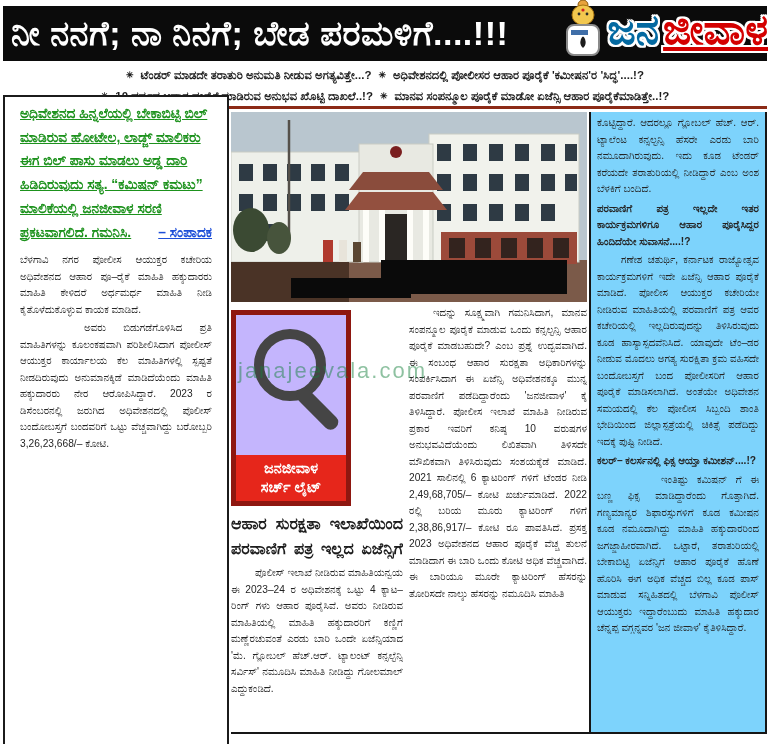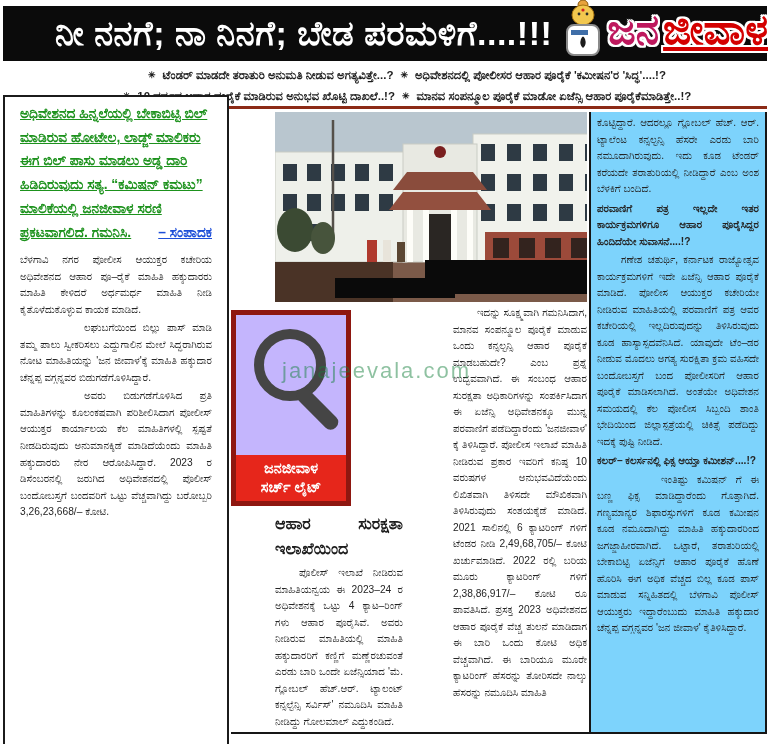--- a/index.html
+++ b/index.html
@@ -1,24 +1,24 @@
 <!DOCTYPE html>
 <html><head>
 <meta charset="utf-8">
 <style>
   html,body{margin:0;padding:0;background:#e9e9e9;}
   #page{position:relative;width:770px;height:744px;background:#fff;overflow:hidden;
         font-family:"Liberation Sans",sans-serif;color:#1c1c1c;margin:0 auto;}
-  .abs{position:absolute;box-sizing:border-box;padding-left:44px;}
+  .abs{position:absolute;box-sizing:border-box;}
 
   
   .banner{left:3px;top:6px;width:764px;height:55px;background:#0b0b0b;display:flex;align-items:center;overflow:hidden;}
   .headline{color:#fff;font-weight:bold;font-size:34px;white-space:nowrap;padding-left:8px;letter-spacing:.5px;}
   .logo{top:0;right:2px;height:60px;display:flex;align-items:center;z-index:6;}
-  .logo-black{font-size:42px;font-weight:bold;color:#be185d;
+  .logo-black{font-size:42px;font-weight:bold;color:#0369a1;
     text-shadow:-2px 0 #fff,2px 0 #fff,0 -2px #fff,0 2px #fff,-2px -2px #fff,2px 2px #fff,-2px 2px #fff,2px -2px #fff;}
   .logo-red{font-size:42px;font-weight:bold;color:#d40000;margin-left:4px;
     text-shadow:-2px 0 #fff,2px 0 #fff,0 -2px #fff,0 2px #fff,-2px -2px #fff,2px 2px #fff,-2px 2px #fff,2px -2px #fff;text-decoration:underline;}
 
   
   .questions{left:3px;top:63px;width:764px;height:46px;border-bottom:3px solid #8c2a16;padding-top:2px;background:#fff;}
   .qline{display:flex;justify-content:center;align-items:baseline;gap:7px;font-weight:700;font-size:11.5px;
          white-space:nowrap;overflow:hidden;line-height:1.8;}
   .qstar{font-size:9px;position:relative;top:-1px;}
 
@@ -97,21 +97,20 @@
     </div>
   </div>
 
   <div class="abs left-box">
     <p class="editorial">
       <span>ಅಧಿವೇಶನದ ಹಿನ್ನಲೆಯಲ್ಲಿ ಬೇಕಾಬಿಟ್ಟಿ ಬಿಲ್ ಮಾಡಿರುವ ಹೋಟೇಲ, ಲಾಡ್ಜ್ ಮಾಲಿಕರು ಈಗ ಬಿಲ್ ಪಾಸು ಮಾಡಲು ಅಡ್ಡ ದಾರಿ ಹಿಡಿದಿರುವುದು ಸತ್ಯ. “ಕಮಿಷನ್ ಕಮಟು” ಮಾಲಿಕೆಯಲ್ಲಿ ಜನಜೀವಾಳ ಸರಣಿ ಪ್ರಕಟವಾಗಲಿದೆ. ಗಮನಿಸಿ.</span>
       <span class="signature">– ಸಂಪಾದಕ</span>
     </p>
     <div class="bodytxt">
       <p>ಬೆಳಗಾವಿ ನಗರ ಪೋಲೀಸ ಆಯುಕ್ತರ ಕಚೇರಿಯ ಅಧಿವೇಶನದ ಆಹಾರ ಪೂ–ರೈಕೆ ಮಾಹಿತಿ ಹಕ್ಕುದಾರರು ಮಾಹಿತಿ ಕೇಳಿದರೆ ಅರ್ಧಮರ್ಧ ಮಾಹಿತಿ ನೀಡಿ ಕೈತೊಳೆದುಕೊಳ್ಳುವ ಕಾಯಕ ಮಾಡಿದೆ.</p>
-      <p class="ind-lg">ಲಘುಬಗೆಯಿಂದ ಬಿಲ್ಲು ಪಾಸ್ ಮಾಡಿ ತಮ್ಮ ಪಾಲು ಸ್ವೀಕರಿಸಲು ಎದ್ದುಗಾಲಿನ ಮೇಲೆ ಸಿದ್ಧರಾಗಿರುವ ನೋಟ ಮಾಹಿತಿಯನ್ನು 'ಜನ ಜೀವಾಳ'ಕ್ಕೆ ಮಾಹಿತಿ ಹಕ್ಕುದಾರ ಚೆನ್ನಪ್ಪ ವಗ್ಗನ್ನವರ ಬಿಡುಗಡೆಗೊಳಿಸಿದ್ದಾರೆ.</p>
       <p class="ind-lg">ಅವರು ಬಿಡುಗಡೆಗೊಳಿಸಿದ ಪ್ರತಿ ಮಾಹಿತಿಗಳನ್ನು ಕೂಲಂಕಷವಾಗಿ ಪರಿಶೀಲಿಸಿದಾಗ ಪೋಲೀಸ್ ಆಯುಕ್ತರ ಕಾರ್ಯಾಲಯ ಕೆಲ ಮಾಹಿತಿಗಳಲ್ಲಿ ಸ್ಪಷ್ಟತೆ ನೀಡದಿರುವುದು ಅನುಮಾನಕ್ಕಿಡೆ ಮಾಡಿದೆಯೆಂದು ಮಾಹಿತಿ ಹಕ್ಕುದಾರರು ನೇರ ಆರೋಪಿಸಿದ್ದಾರೆ. 2023 ರ ಡಿಸೆಂಬರನಲ್ಲಿ ಜರುಗಿದ ಅಧಿವೇಶನದಲ್ಲಿ ಪೊಲೀಸ್ ಬಂದೋಬಸ್ತಗೆ ಬಂದವರಿಗೆ ಒಟ್ಟು ವೆಚ್ಚವಾಗಿದ್ದು ಬರೋಬ್ಬರಿ 3,26,23,668/– ಕೋಟಿ.</p>
     </div>
   </div>
 
   <div class="abs photo">
     <svg width="356" height="190" viewBox="0 0 356 190">
       <rect width="356" height="190" fill="#b9c6cf"></rect>
       <rect x="0" y="148" width="356" height="42" fill="#7b5a49"></rect>
       <rect x="0" y="40" width="132" height="110" fill="#eef0ea" stroke="#c9ccc4"></rect>
       <rect x="198" y="22" width="150" height="128" fill="#f1f2ec" stroke="#c9ccc4"></rect>

